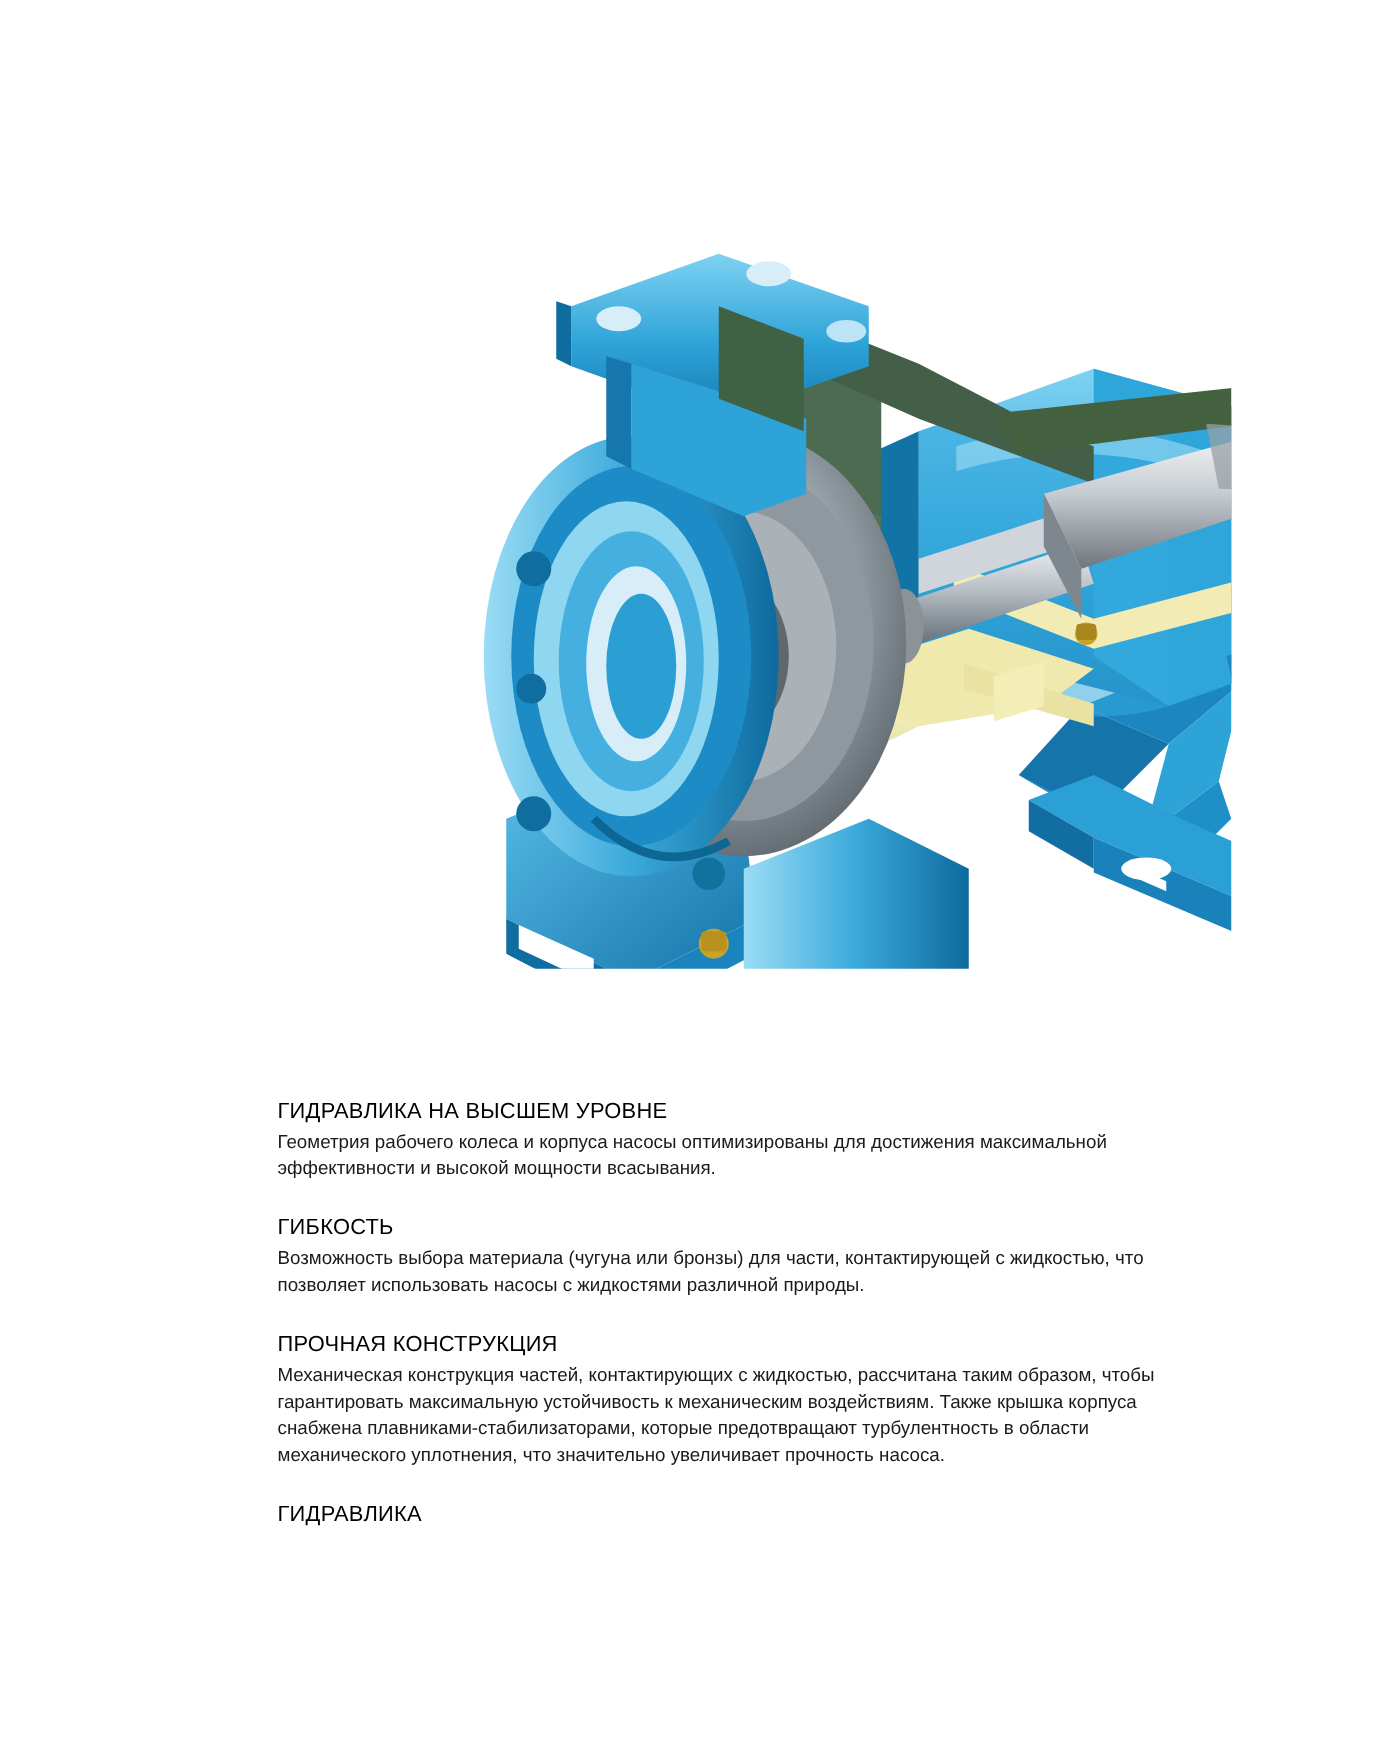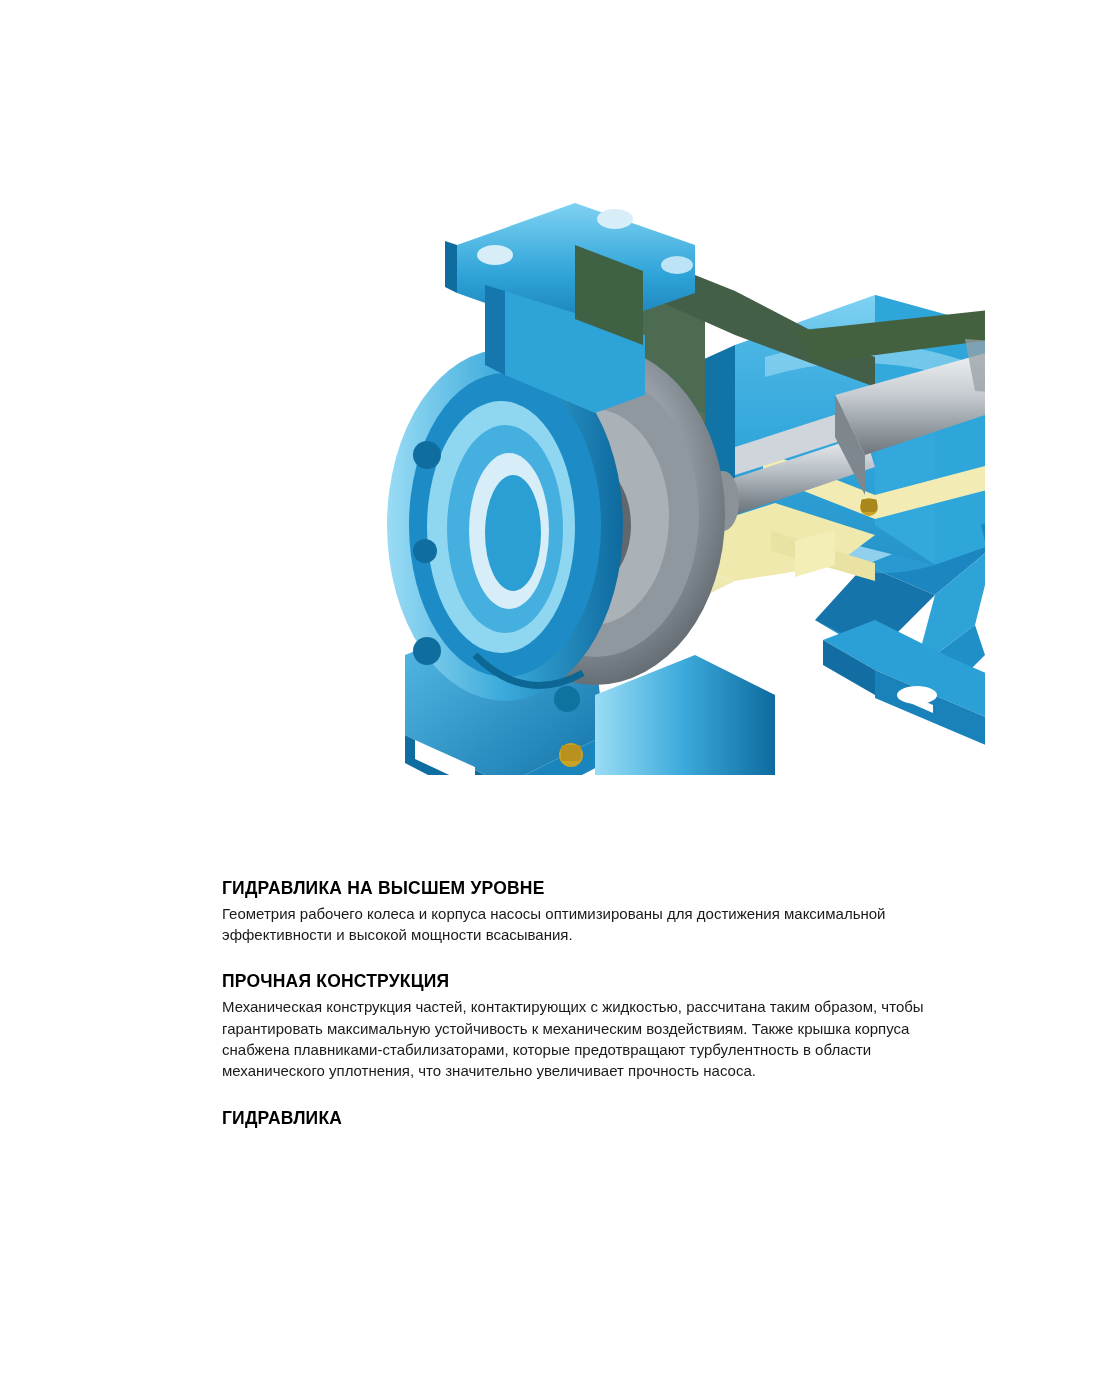--- a/index.html
+++ b/index.html
@@ -46,21 +46,21 @@
     width: 730px;
   }
   .section {
     margin-bottom: 26px;
   }
   .section:last-child {
     margin-bottom: 0;
   }
   .section-heading {
     font-size: 17.5px;
-    font-weight: bold;
+    font-weight: normal;
     letter-spacing: 0.2px;
     color: #000000;
     margin: 0 0 3px 0;
     line-height: 1.25;
   }
   .section-body {
     font-size: 15px;
     line-height: 1.42;
     color: #1a1a1a;
     margin: 0;
@@ -239,20 +239,24 @@
     </svg>
   </div>
 
   <div class="content">
 
     <div class="section">
       <h2 class="section-heading">ГИДРАВЛИКА НА ВЫСШЕМ УРОВНЕ</h2>
       <p class="section-body">Геометрия рабочего колеса и корпуса насосы оптимизированы для достижения максимальной эффективности и высокой мощности всасывания.</p>
     </div>
 
+    <div class="section">
+      <h2 class="section-heading">ГИБКОСТЬ</h2>
+      <p class="section-body">Возможность выбора материала (чугуна или бронзы) для части, контактирующей с жидкостью, что позволяет использовать насосы с жидкостями различной природы.</p>
+    </div>
 
     <div class="section">
       <h2 class="section-heading">ПРОЧНАЯ КОНСТРУКЦИЯ</h2>
       <p class="section-body">Механическая конструкция частей, контактирующих с  жидкостью, рассчитана таким образом, чтобы  гарантировать максимальную устойчивость к механическим воздействиям. Также крышка корпуса снабжена плавниками-стабилизаторами, которые предотвращают турбулентность в области механического уплотнения, что значительно увеличивает прочность насоса.</p>
     </div>
 
     <div class="section">
       <h2 class="section-heading">ГИДРАВЛИКА</h2>
     </div>
 

